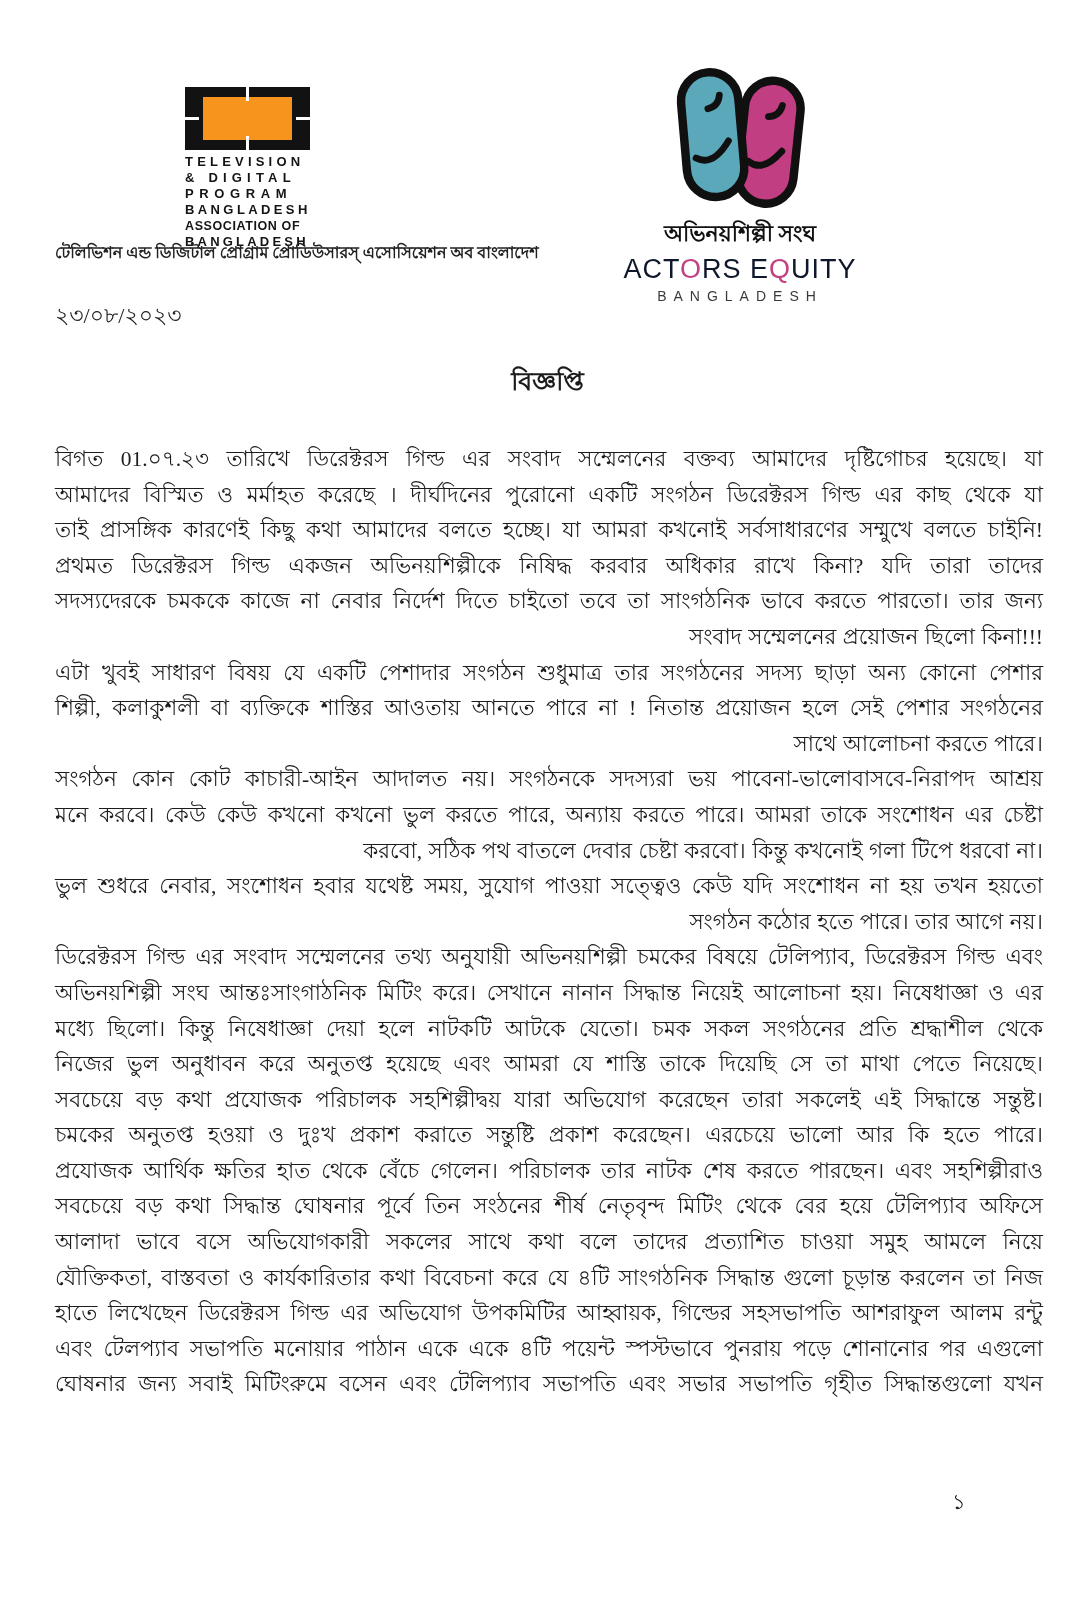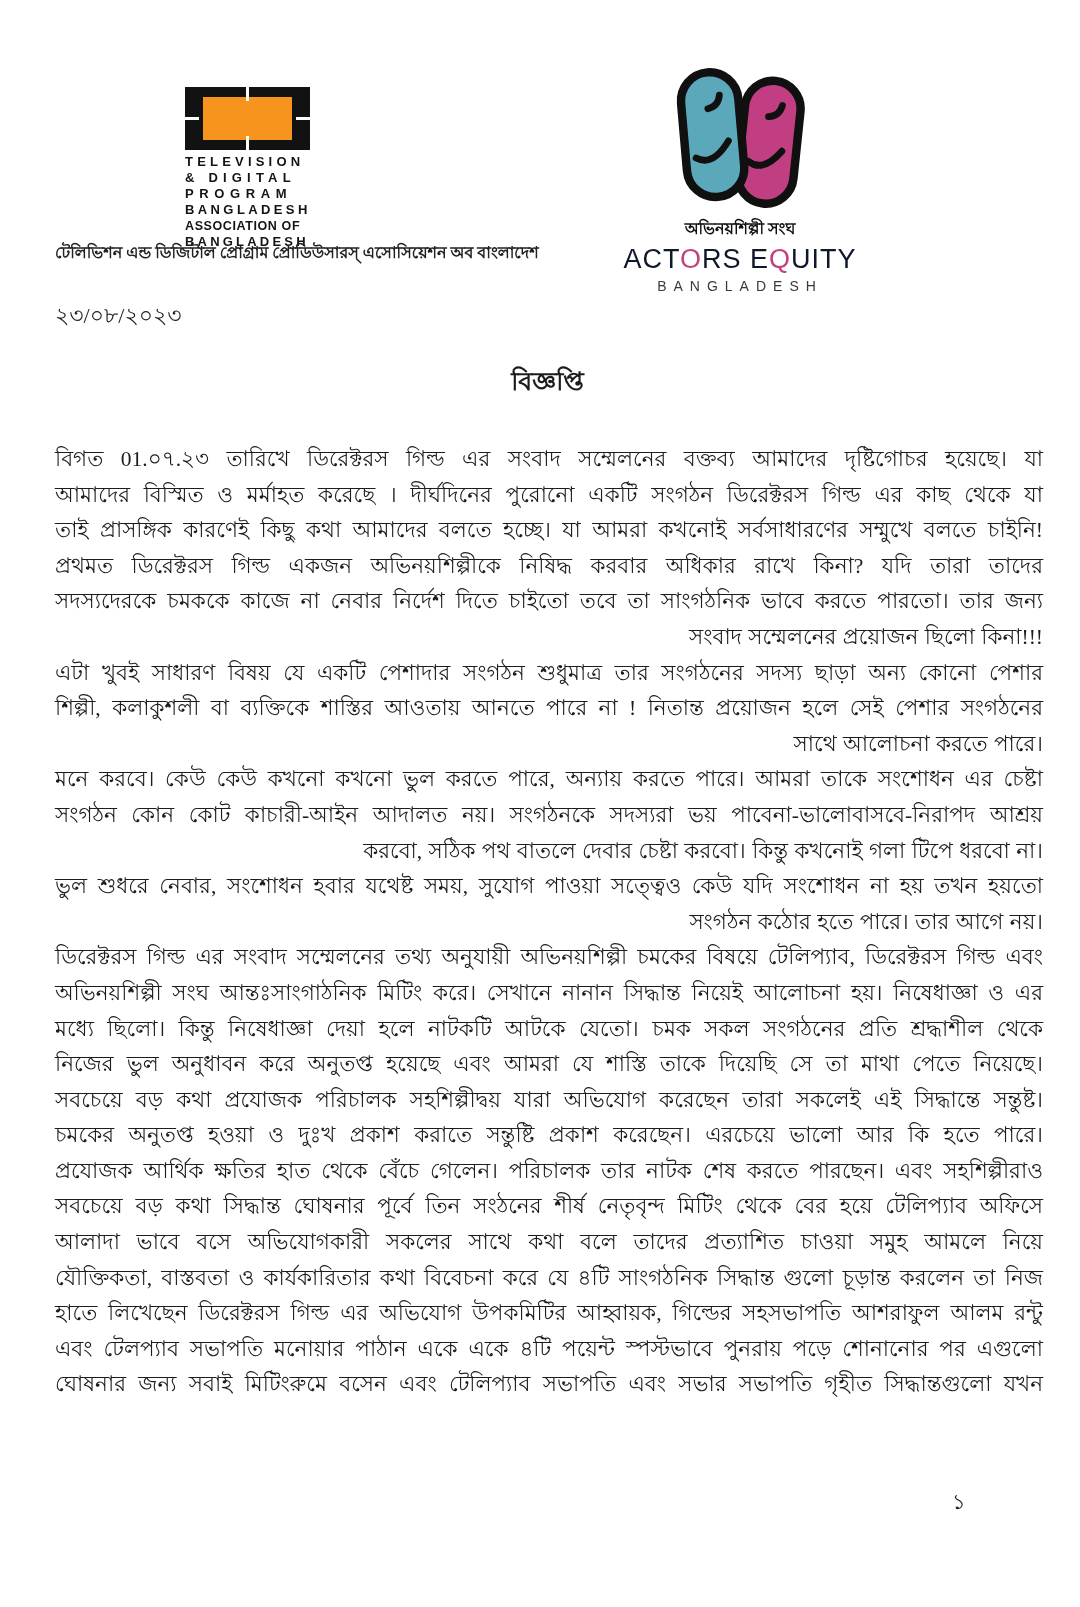--- a/index.html
+++ b/index.html
@@ -17,21 +17,21 @@
   .tdppab-lines div:nth-child(2){letter-spacing:5.2px;}
   .tdppab-lines div:nth-child(3){letter-spacing:5.6px;}
   .tdppab-lines div:nth-child(4){letter-spacing:3.4px;}
   .tdppab-lines div:nth-child(5){letter-spacing:0.6px;font-size:12.5px;}
   .tdppab-lines div:nth-child(6){letter-spacing:3.2px;}
   .left-caption{position:absolute;left:55px;top:240px;font-size:16px;font-weight:bold;
     color:#222;white-space:nowrap;text-align:center;}
   
   .aeb{position:absolute;left:585px;top:62px;width:310px;text-align:center;}
   .aeb-masks{display:block;margin:0 auto;width:165px;height:152px;}
-  .aeb-bn{font-size:16px;font-weight:bold;color:#111;margin-top:2px;}
+  .aeb-bn{font-size:22px;font-weight:bold;color:#111;margin-top:2px;}
   .aeb-name{font-family:"Liberation Sans",sans-serif;font-size:27px;letter-spacing:1px;
     margin-top:1px;white-space:nowrap;}
   .aeb-name .t{color:#0f172a;}
   .aeb-name .p{color:#c2417e;}
   .aeb-country{font-family:"Liberation Sans",sans-serif;font-size:14px;color:#3a3a3a;
     letter-spacing:7px;margin-top:3px;}
   
   .date{position:absolute;left:55px;top:298px;font-size:22px;}
   .doc-title{position:absolute;left:55px;top:362px;width:985px;text-align:center;
     font-size:25px;font-weight:bold;}
@@ -89,22 +89,22 @@
 <div class="body-text">
     <div class="bline j">বিগত 01.০৭.২৩ তারিখে ডিরেক্টরস গিল্ড এর সংবাদ সম্মেলনের বক্তব্য আমাদের দৃষ্টিগোচর হয়েছে। যা</div>
     <div class="bline j">আমাদের বিস্মিত ও মর্মাহত করেছে । দীর্ঘদিনের পুরোনো একটি সংগঠন  ডিরেক্টরস গিল্ড এর কাছ থেকে যা</div>
     <div class="bline j">তাই প্রাসঙ্গিক কারণেই কিছু কথা আমাদের বলতে হচ্ছে। যা আমরা কখনোই সর্বসাধারণের সম্মুখে বলতে চাইনি!</div>
     <div class="bline j">প্রথমত ডিরেক্টরস গিল্ড একজন অভিনয়শিল্পীকে নিষিদ্ধ করবার অধিকার রাখে কিনা? যদি তারা তাদের</div>
     <div class="bline j">সদস্যদেরকে চমককে কাজে না নেবার নির্দেশ দিতে চাইতো তবে তা সাংগঠনিক ভাবে করতে পারতো। তার জন্য</div>
     <div class="bline e">সংবাদ সম্মেলনের প্রয়োজন ছিলো কিনা!!!</div>
     <div class="bline j">এটা খুবই সাধারণ বিষয় যে একটি  পেশাদার সংগঠন শুধুমাত্র তার সংগঠনের সদস্য ছাড়া অন্য কোনো পেশার</div>
     <div class="bline j">শিল্পী, কলাকুশলী বা ব্যক্তিকে শাস্তির আওতায় আনতে পারে না ! নিতান্ত প্রয়োজন হলে সেই পেশার সংগঠনের</div>
     <div class="bline e">সাথে আলোচনা করতে পারে।</div>
+    <div class="bline j">সংগঠন কোন কোট কাচারী-আইন আদালত নয়। সংগঠনকে সদস্যরা ভয় পাবেনা-ভালোবাসবে-নিরাপদ আশ্রয়</div>
     <div class="bline j">মনে করবে। কেউ কেউ কখনো কখনো ভুল করতে পারে, অন্যায় করতে পারে। আমরা তাকে সংশোধন এর চেষ্টা</div>
-    <div class="bline j">সংগঠন কোন কোট কাচারী-আইন আদালত নয়। সংগঠনকে সদস্যরা ভয় পাবেনা-ভালোবাসবে-নিরাপদ আশ্রয়</div>
     <div class="bline e">করবো, সঠিক পথ বাতলে দেবার চেষ্টা করবো। কিন্তু কখনোই গলা টিপে ধরবো না।</div>
     <div class="bline j">ভুল শুধরে নেবার, সংশোধন হবার যথেষ্ট সময়, সুযোগ পাওয়া সত্ত্বেও কেউ যদি সংশোধন না হয় তখন হয়তো</div>
     <div class="bline e">সংগঠন কঠোর হতে পারে। তার আগে নয়।</div>
     <div class="bline j">ডিরেক্টরস গিল্ড এর সংবাদ সম্মেলনের তথ্য অনুযায়ী অভিনয়শিল্পী চমকের বিষয়ে টেলিপ্যাব, ডিরেক্টরস গিল্ড এবং</div>
     <div class="bline j">অভিনয়শিল্পী সংঘ আন্তঃসাংগাঠনিক মিটিং করে। সেখানে নানান সিদ্ধান্ত নিয়েই আলোচনা হয়। নিষেধাজ্ঞা ও এর</div>
     <div class="bline j">মধ্যে ছিলো। কিন্তু নিষেধাজ্ঞা দেয়া হলে নাটকটি আটকে যেতো। চমক সকল সংগঠনের প্রতি শ্রদ্ধাশীল থেকে</div>
     <div class="bline j">নিজের ভুল অনুধাবন করে অনুতপ্ত হয়েছে এবং আমরা যে শাস্তি তাকে দিয়েছি সে তা মাথা পেতে নিয়েছে।</div>
     <div class="bline j">সবচেয়ে বড় কথা প্রযোজক পরিচালক সহশিল্পীদ্বয় যারা অভিযোগ করেছেন তারা সকলেই এই সিদ্ধান্তে সন্তুষ্ট।</div>
     <div class="bline j">চমকের অনুতপ্ত হওয়া ও দুঃখ প্রকাশ করাতে সন্তুষ্টি প্রকাশ করেছেন। এরচেয়ে ভালো আর কি হতে পারে।</div>
     <div class="bline j">প্রযোজক আর্থিক ক্ষতির হাত থেকে বেঁচে গেলেন। পরিচালক তার নাটক শেষ করতে পারছেন। এবং সহশিল্পীরাও</div>

